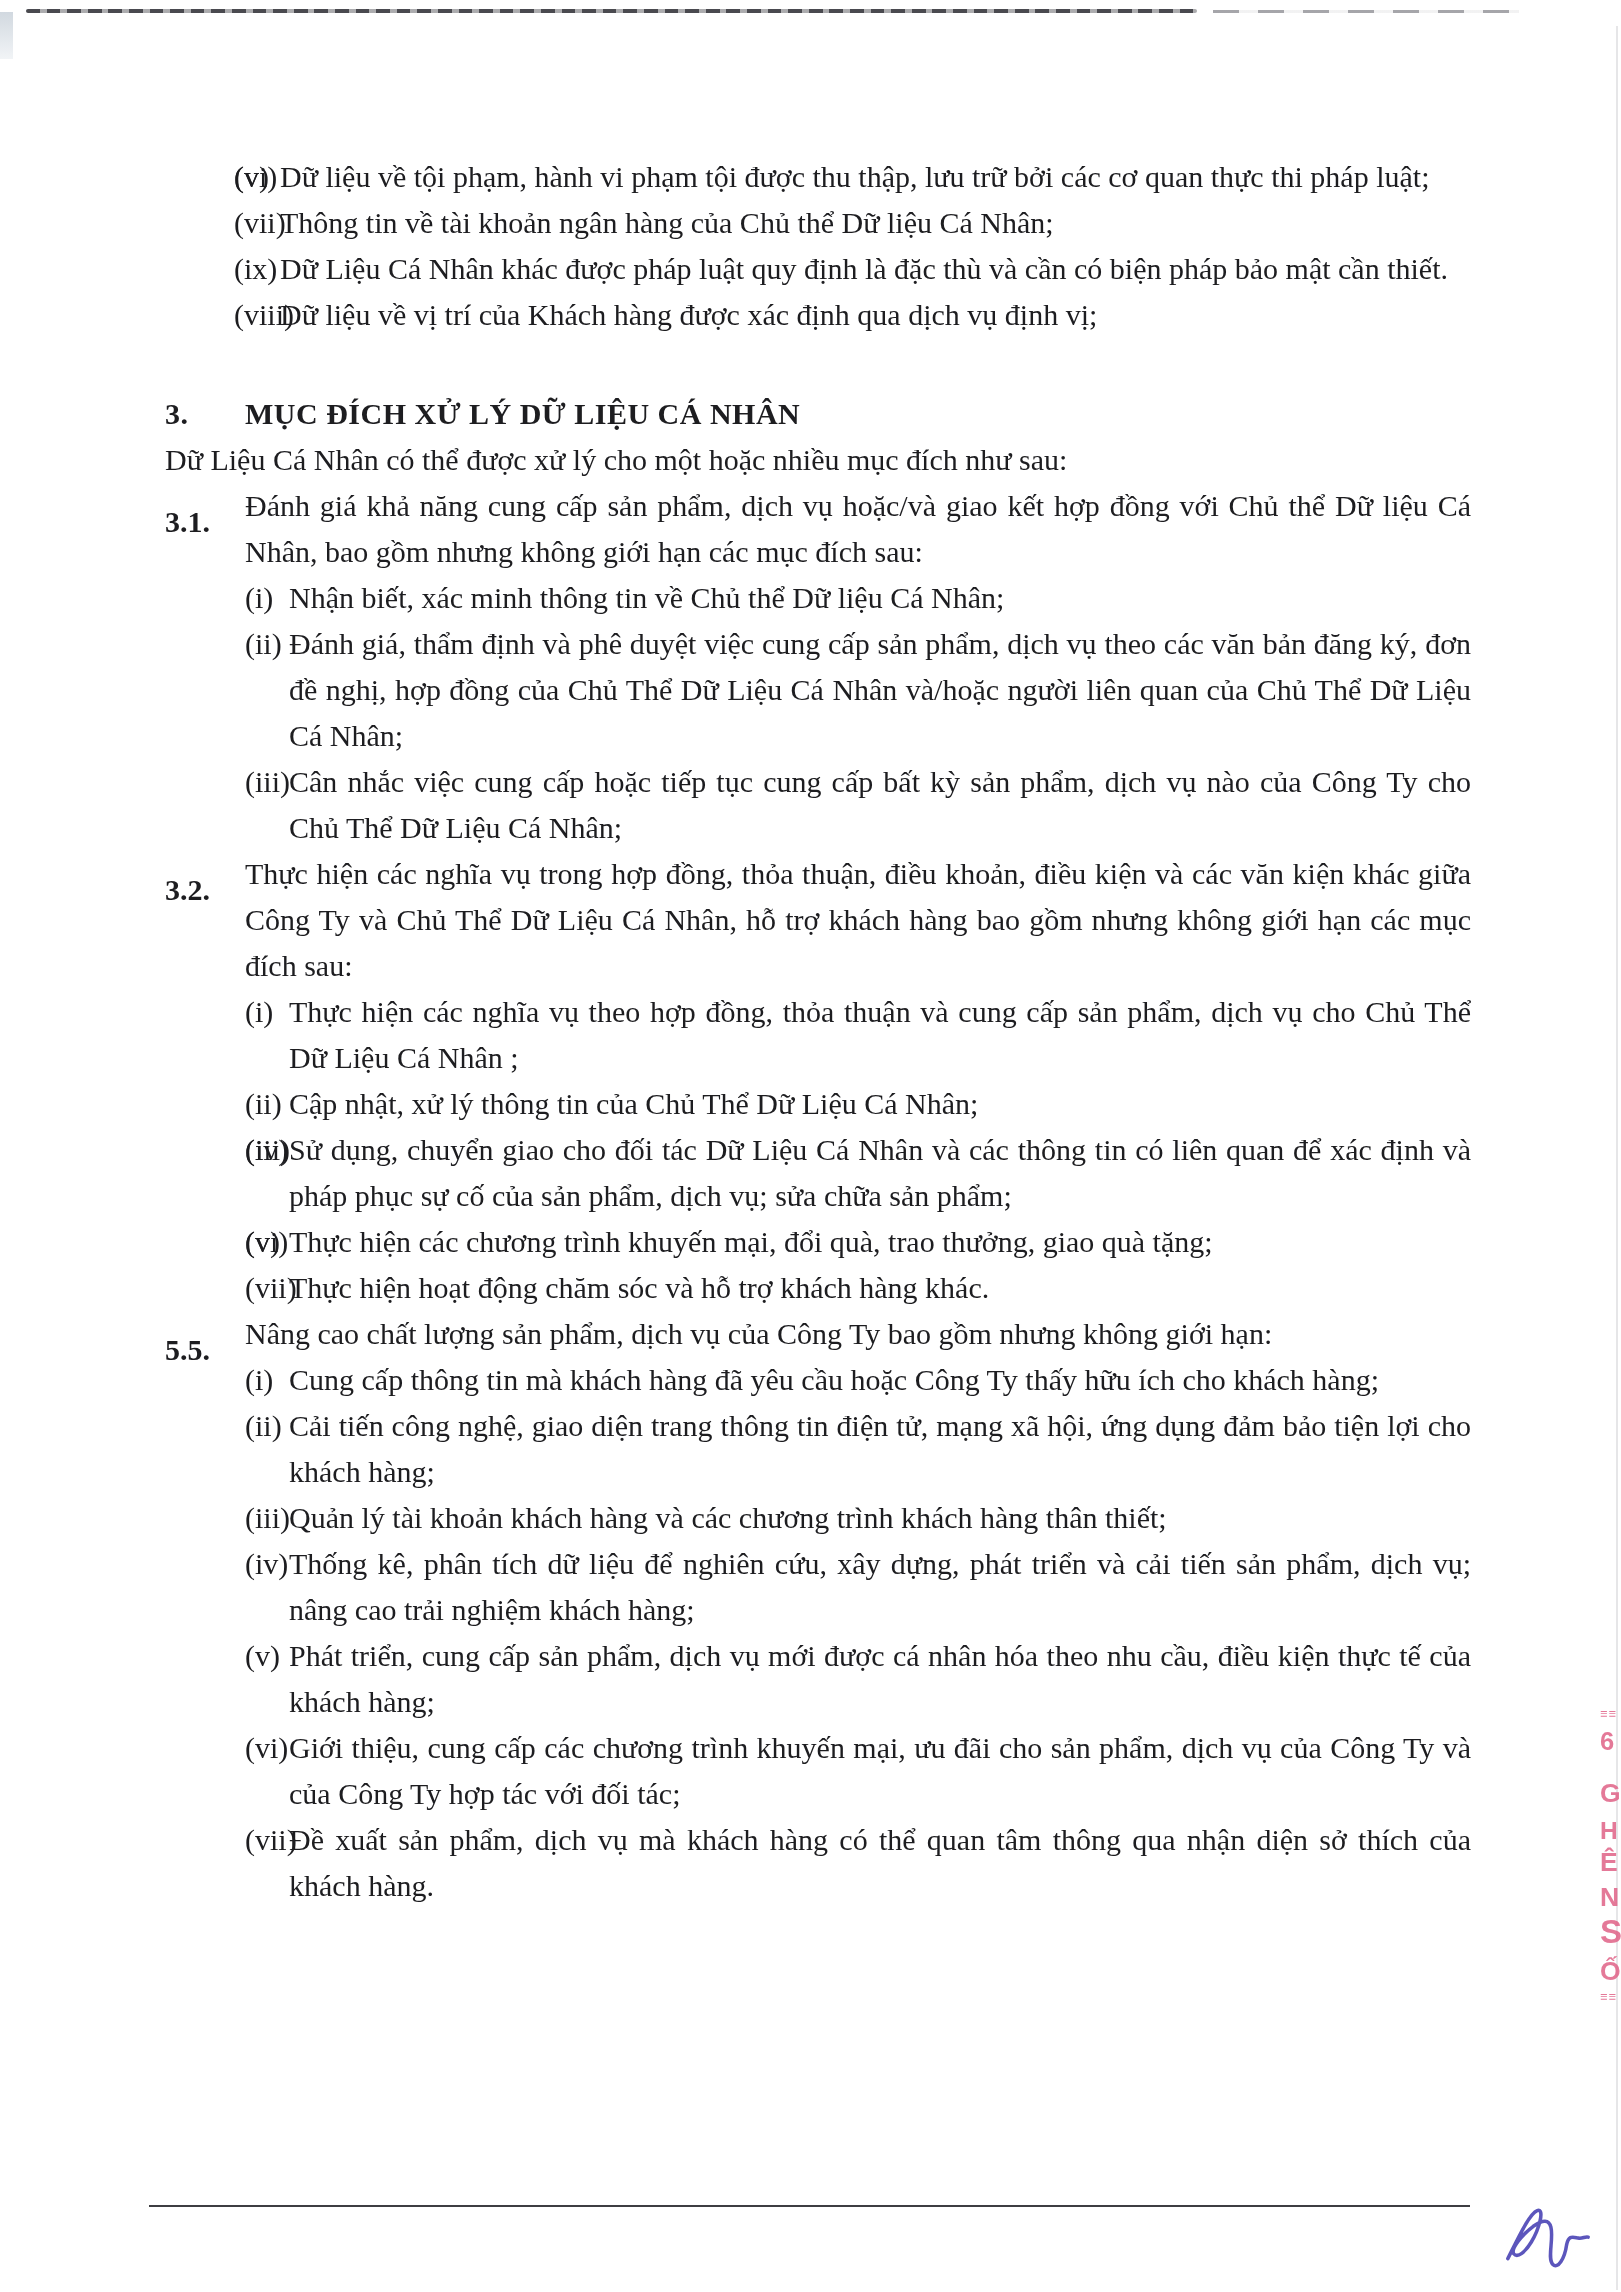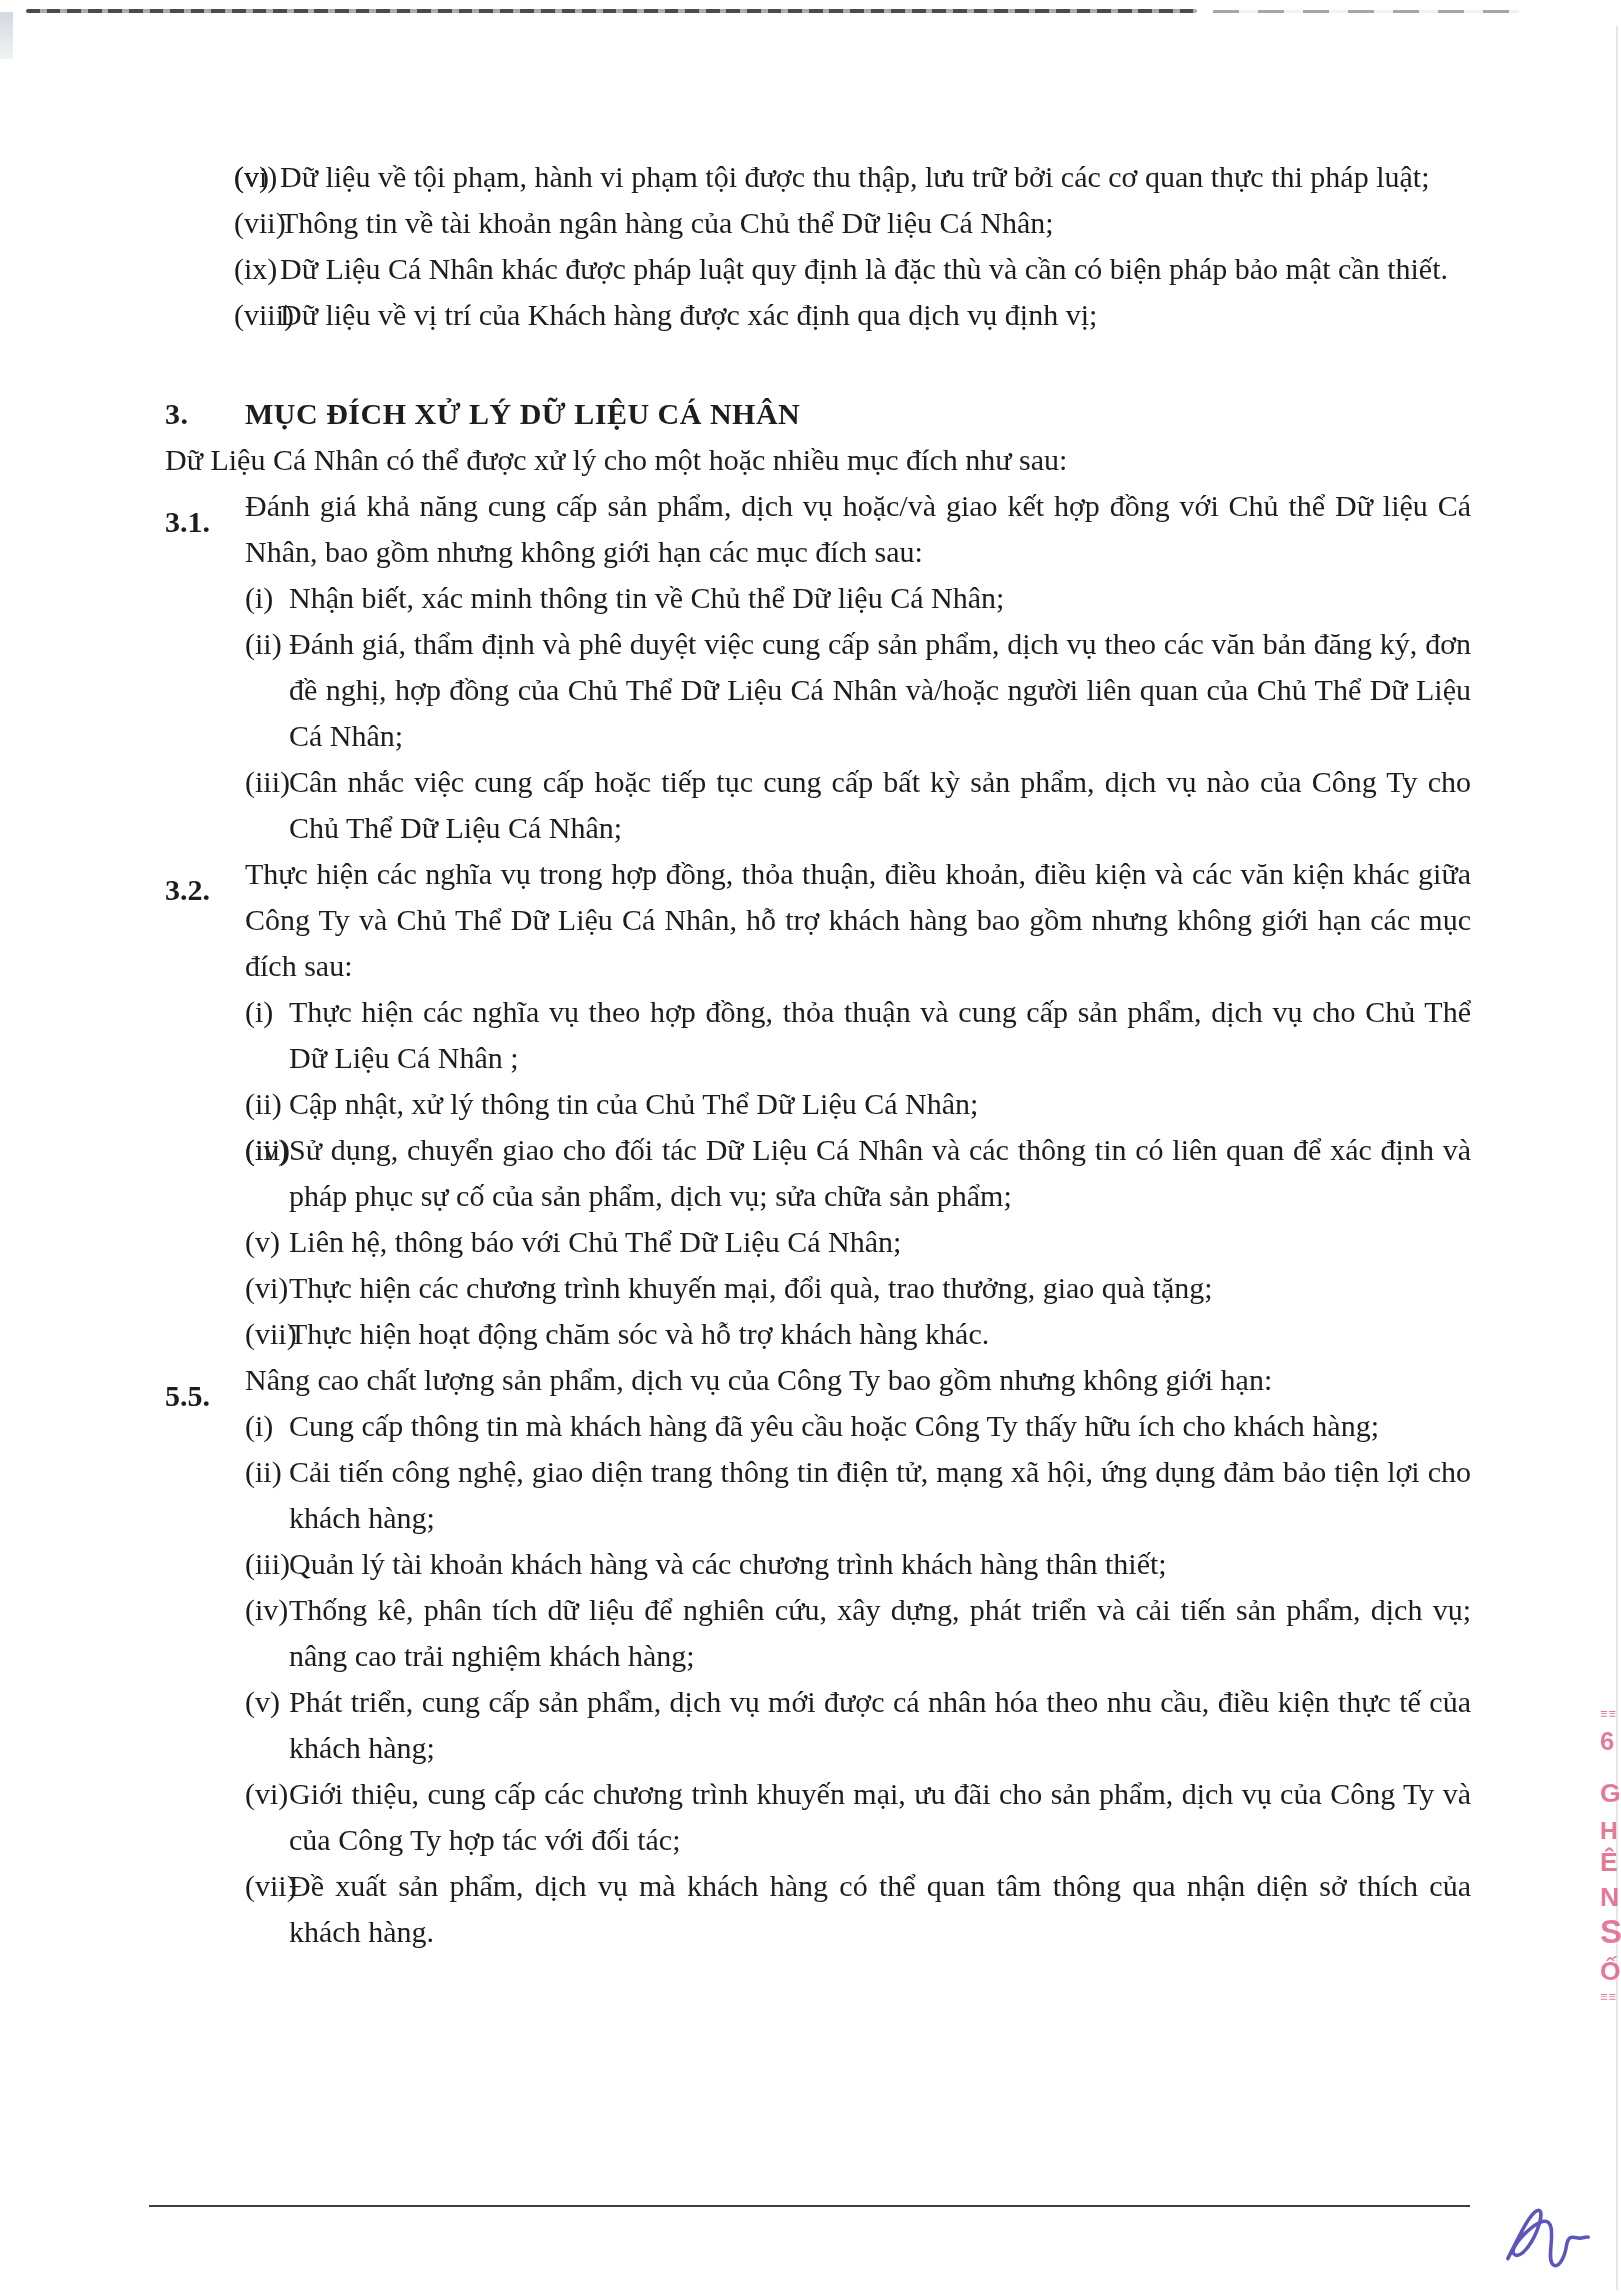--- a/index.html
+++ b/index.html
@@ -150,21 +150,20 @@
       </div>
       <div class="item">
         <span class="marker">(iii)</span>
       </div>
       <div class="item">
         <span class="marker">(iv)</span>
         <span>Sử dụng, chuyển giao cho đối tác Dữ Liệu Cá Nhân và các thông tin có liên quan để xác định và pháp phục sự cố của sản phẩm, dịch vụ; sửa chữa sản phẩm;</span>
       </div>
       <div class="item">
         <span class="marker">(v)</span>
-        <span>Liên hệ, thông báo với Chủ Thể Dữ Liệu Cá Nhân;</span>
       </div>
       <div class="item">
         <span class="marker">(vi)</span>
         <span>Thực hiện các chương trình khuyến mại, đổi quà, trao thưởng, giao quà tặng;</span>
       </div>
       <div class="item">
         <span class="marker">(vii)</span>
         <span>Thực hiện hoạt động chăm sóc và hỗ trợ khách hàng khác.</span>
       </div>
     </div>

